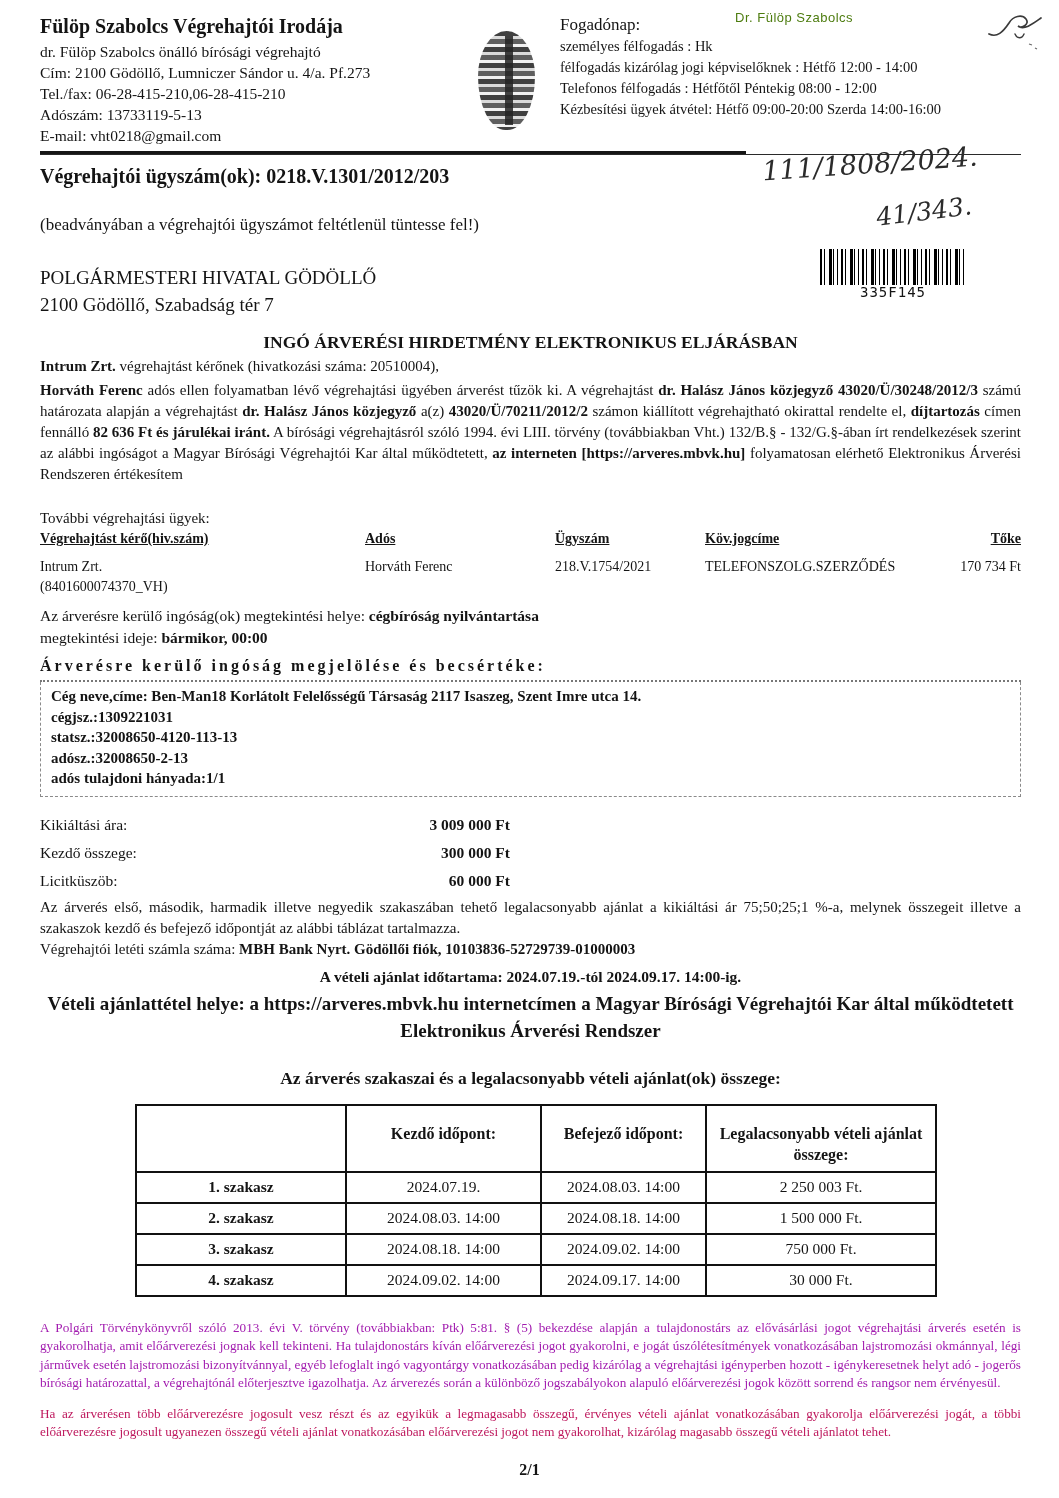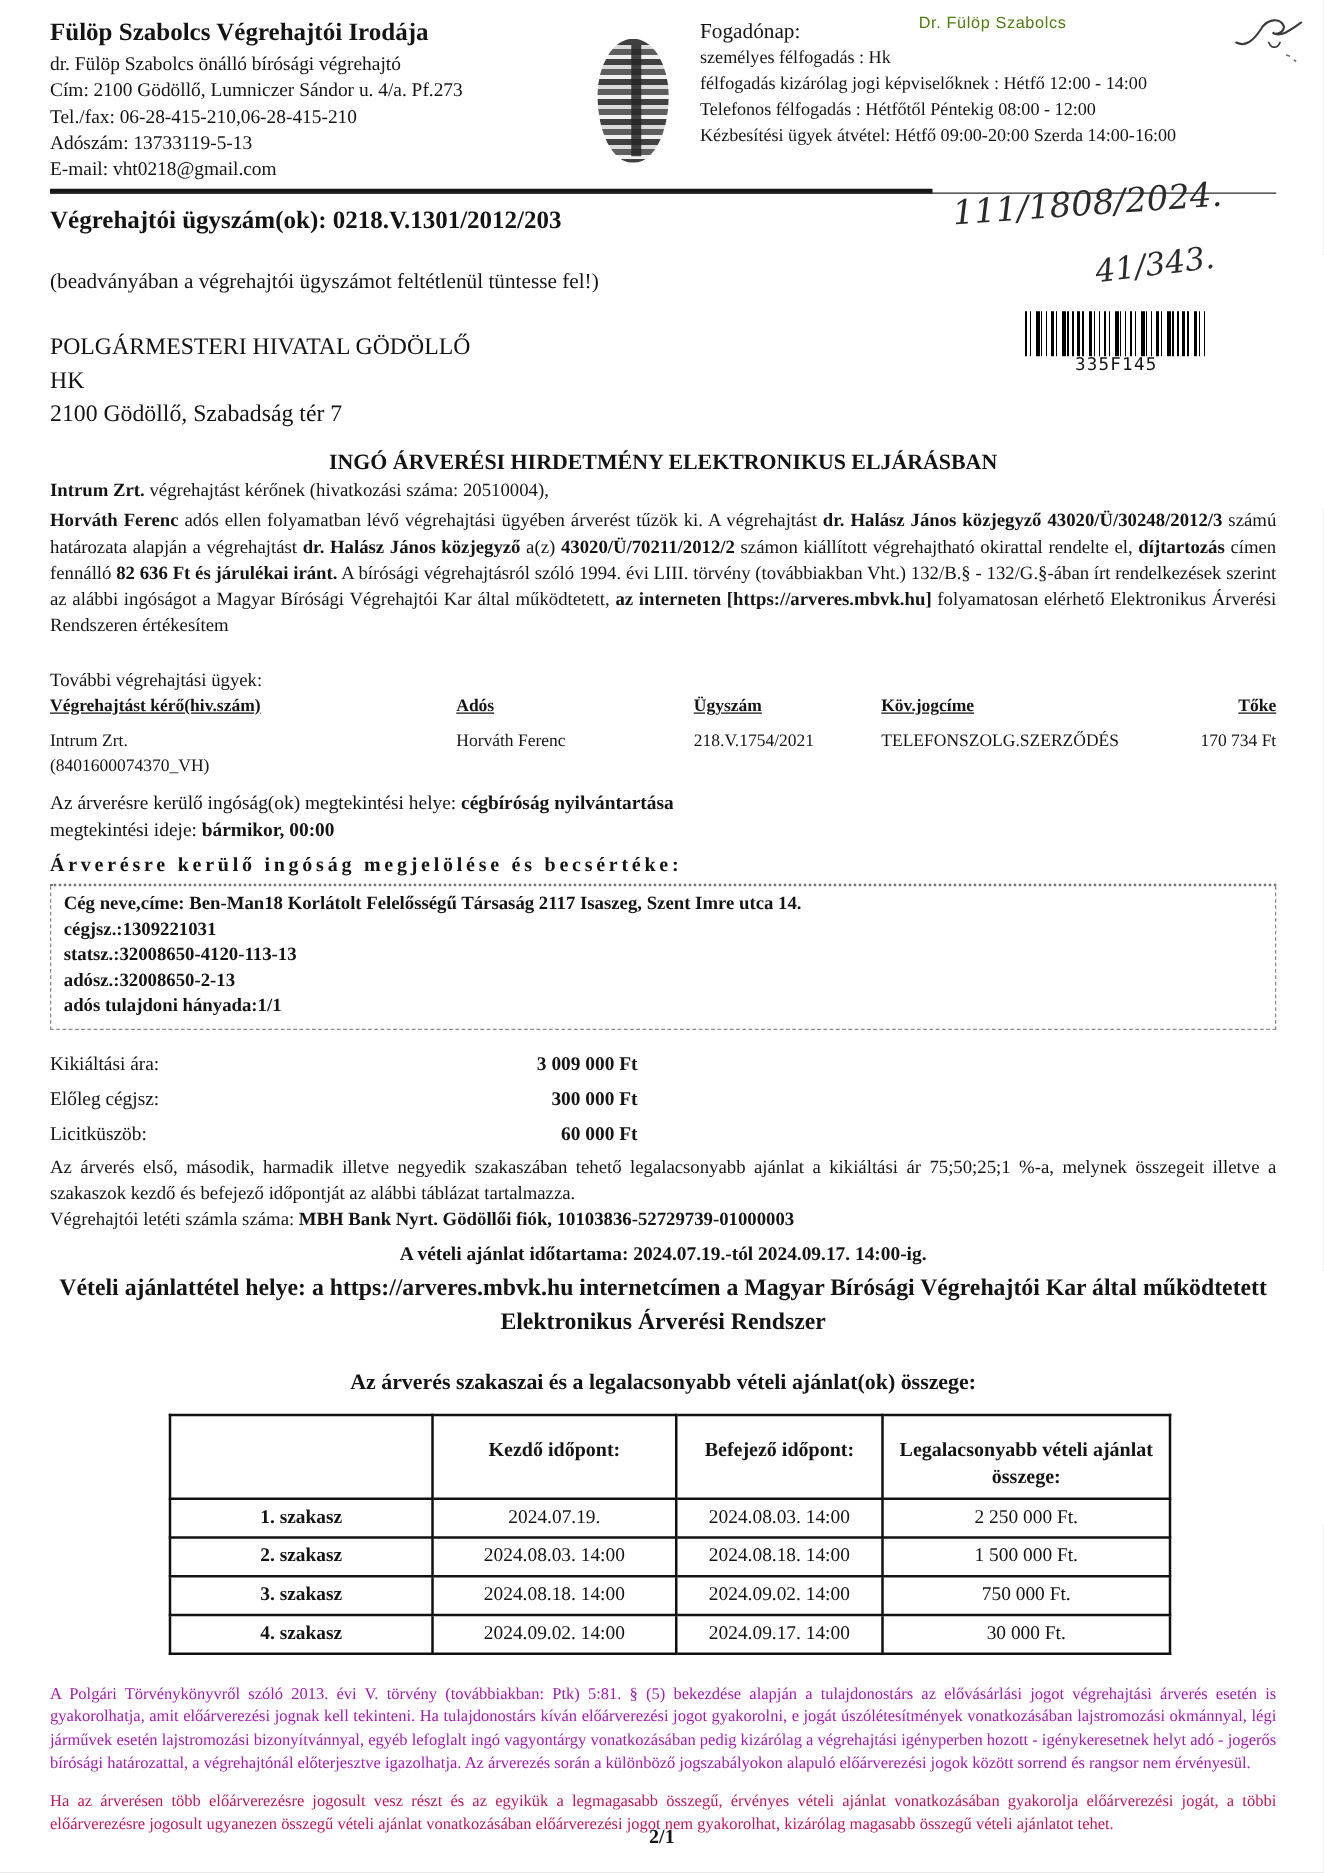--- a/index.html
+++ b/index.html
@@ -148,21 +148,20 @@
 
   <div class="rule"></div>
 
   <div class="case-number">Végrehajtói ügyszám(ok): 0218.V.1301/2012/203</div>
   <div class="case-note">(beadványában a végrehajtói ügyszámot feltétlenül tüntesse fel!)</div>
   <div class="hw hw1">111/1808/2024.</div>
   <div class="hw hw2">41/343.</div>
 
   <div class="recipient">
     <div>POLGÁRMESTERI HIVATAL GÖDÖLLŐ</div>
-    <div>HK</div>
     <div>2100 Gödöllő, Szabadság tér 7</div>
   </div>
   <div class="barcode-wrap">
     <div class="barcode"></div>
     <div class="barcode-label">335F145</div>
   </div>
 
   <div class="doc-title">INGÓ ÁRVERÉSI HIRDETMÉNY ELEKTRONIKUS ELJÁRÁSBAN</div>
 
   <div class="intro"><b>Intrum Zrt.</b><span> végrehajtást kérőnek (hivatkozási száma: 20510004),</span></div>
@@ -198,21 +197,21 @@
     <div>adósz.:32008650-2-13</div>
     <div>adós tulajdoni hányada:1/1</div>
   </div>
 
   <div class="pricing">
     <div class="price-row">
       <div class="price-label">Kikiáltási ára:</div>
       <div class="price-value">3 009 000 Ft</div>
     </div>
     <div class="price-row">
-      <div class="price-label">Előleg cégjsz:</div>
+      <div class="price-label">Kezdő összege:</div>
       <div class="price-value">300 000 Ft</div>
     </div>
     <div class="price-row">
       <div class="price-label">Licitküszöb:</div>
       <div class="price-value">60 000 Ft</div>
     </div>
   </div>
   <div class="stages-note just">Az árverés első, második, harmadik illetve negyedik szakaszában tehető legalacsonyabb ajánlat a kikiáltási ár 75;50;25;1 %-a, melynek összegeit illetve a szakaszok kezdő és befejező időpontját az alábbi táblázat tartalmazza.</div>
   <div class="account-line"><span>Végrehajtói letéti számla száma: </span><b>MBH Bank Nyrt. Gödöllői fiók, 10103836-52729739-01000003</b></div>
 
@@ -233,21 +232,21 @@
         <th>Kezdő időpont:</th>
         <th>Befejező időpont:</th>
         <th>Legalacsonyabb vételi ajánlat összege:</th>
       </tr>
     </thead>
     <tbody>
       <tr>
         <td class="stage">1. szakasz</td>
         <td>2024.07.19.</td>
         <td>2024.08.03. 14:00</td>
-        <td>2 250 000 Ft.</td>
+        <td>2 250 003 Ft.</td>
       </tr>
       <tr>
         <td class="stage">2. szakasz</td>
         <td>2024.08.03. 14:00</td>
         <td>2024.08.18. 14:00</td>
         <td>1 500 000 Ft.</td>
       </tr>
       <tr>
         <td class="stage">3. szakasz</td>
         <td>2024.08.18. 14:00</td>

